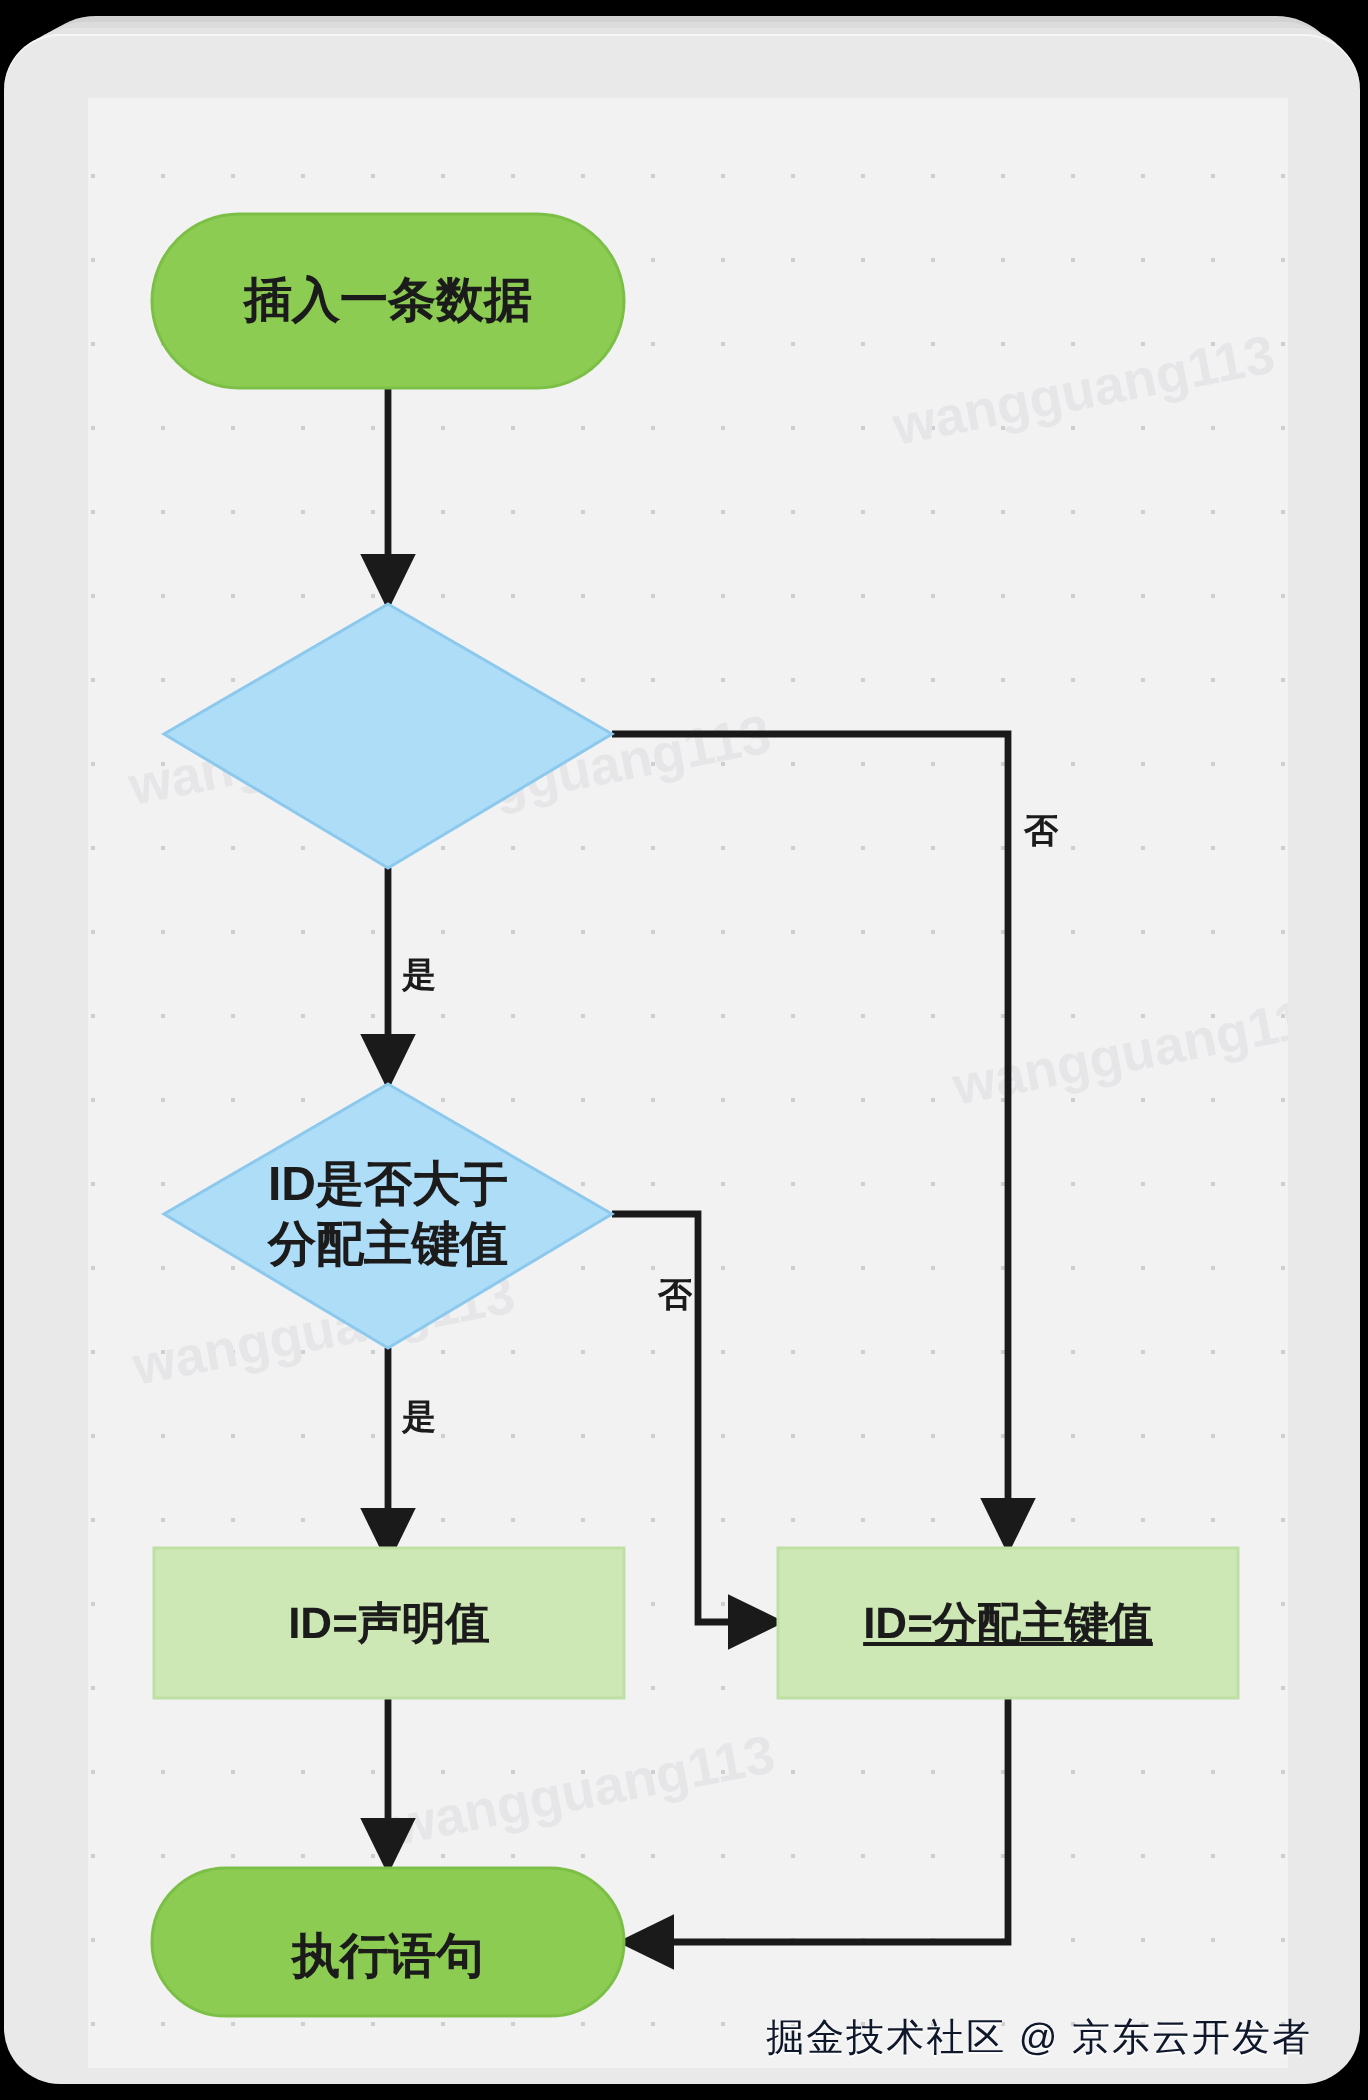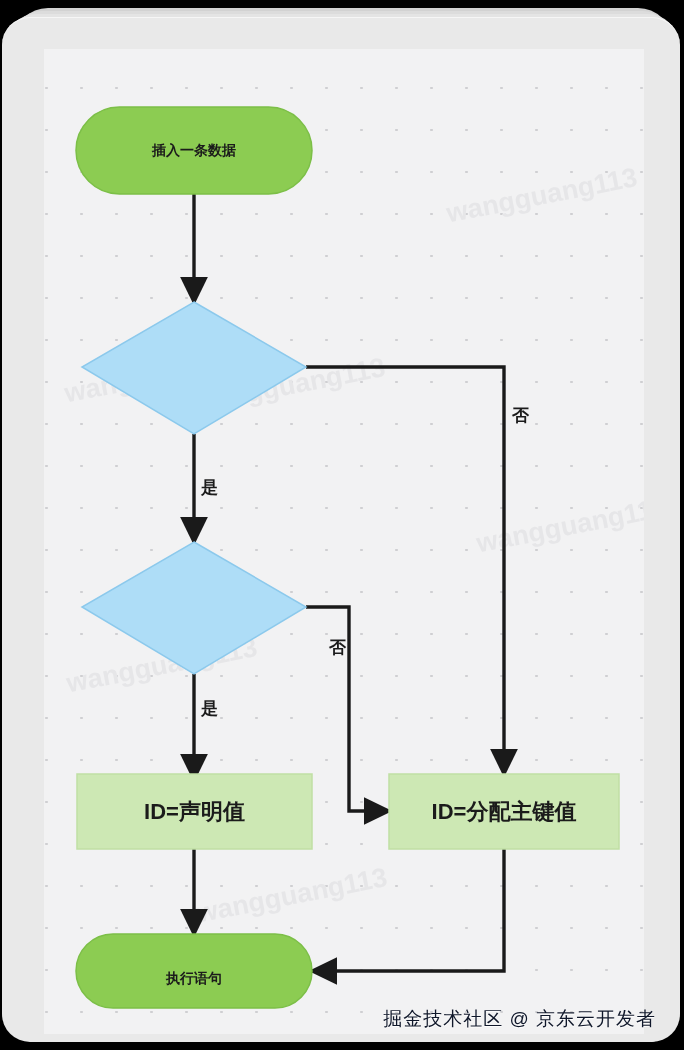--- a/index.html
+++ b/index.html
@@ -88,21 +88,21 @@
   }
 
   
   .node-text {
     position: absolute;
     display: flex;
     align-items: center;
     justify-content: center;
     text-align: center;
     color: #1b1b1b;
-    font-size: 14px;
+    font-size: 24px;
     font-weight: 700;
     line-height: 1.25;
     pointer-events: none;
     white-space: pre-line;
   }
   .node-text.small { font-size: 22px; font-weight: 600; }
 
   .edge-label {
     position: absolute;
     color: #1b1b1b;
@@ -172,24 +172,26 @@
         <rect x="33" y="725" width="235" height="75" fill="#CDE8B4" stroke="#C0DFA4" stroke-width="1.5"></rect>
 
         <rect x="345" y="725" width="230" height="75" fill="#CDE8B4" stroke="#C0DFA4" stroke-width="1.5"></rect>
 
         <rect x="32" y="885" width="236" height="74" rx="37" ry="37" fill="#8CCC52" stroke="#7CBF47" stroke-width="1.5"></rect>
       </svg>
 
       <div class="node-text" style="left:32px; top:58px; width:236px; height:87px;">插入一条数据</div>
 
 
+      <div class="node-text" style="left:38px; top:493px; width:224px; height:132px;">ID是否大于
+分配主键值</div>
 
       <div class="node-text small" style="left:33px; top:725px; width:235px; height:75px;">ID=声明值</div>
 
-      <div class="node-text small" style="left:345px; top:725px; width:230px; height:76px;">ID=分配主键值</div>
+      <div class="node-text small" style="left:345px; top:725px; width:230px; height:76px;text-decoration:underline;">ID=分配主键值</div>
 
       <div class="node-text" style="left:32px; top:885px; width:236px; height:90px;">执行语句</div>
 
       <div class="edge-label" style="left:157px; top:427px;">是</div>
 
       <div class="edge-label" style="left:468px; top:355px;">否</div>
 
       <div class="edge-label" style="left:157px; top:648px;">是</div>
 
       <div class="edge-label" style="left:285px; top:587px;">否</div>

